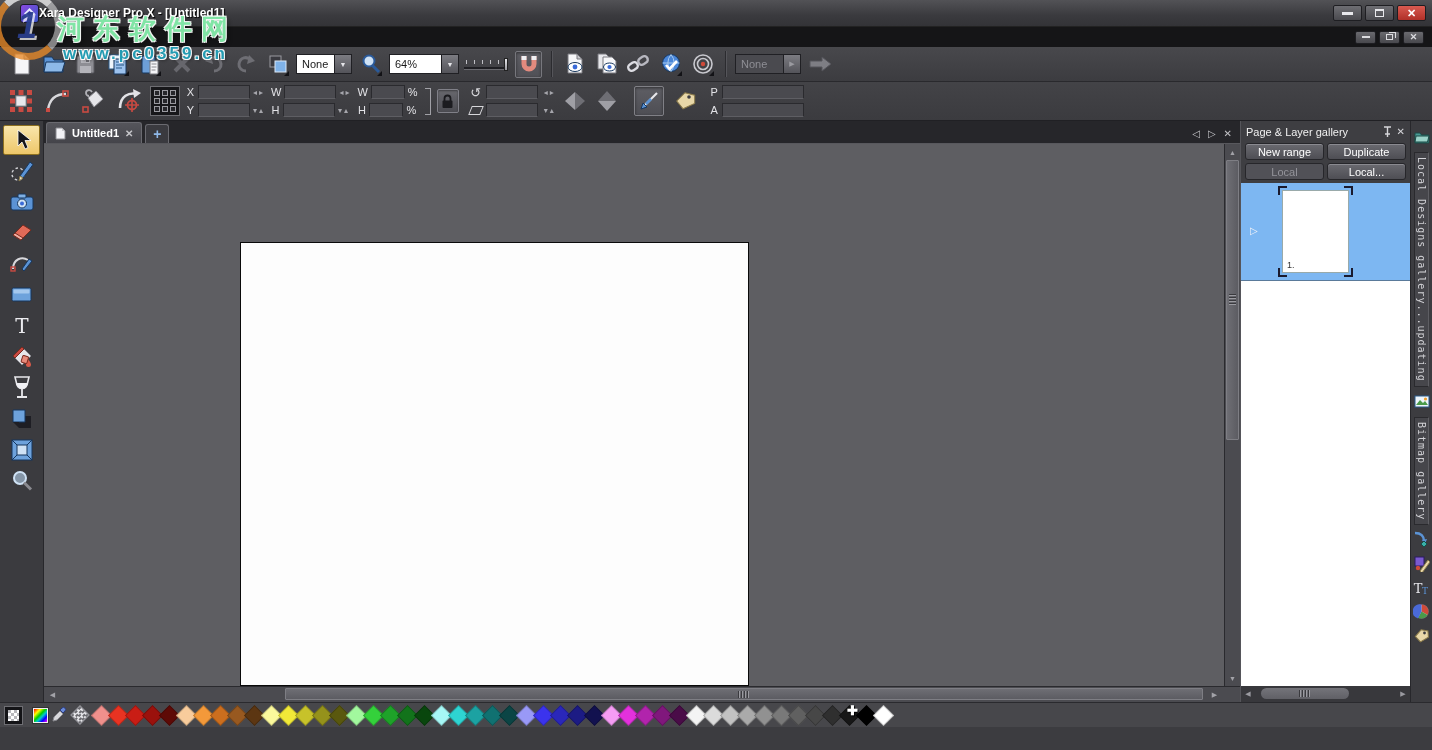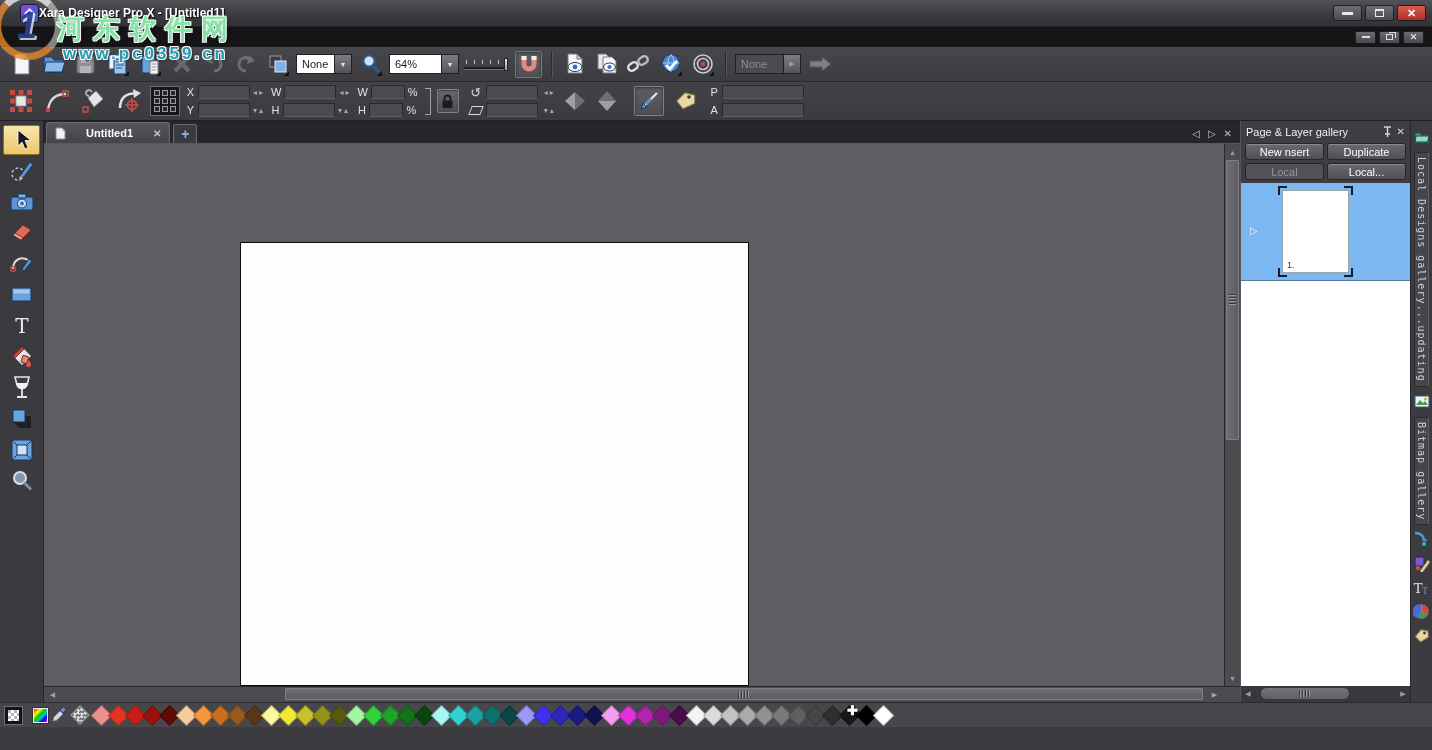--- a/index.html
+++ b/index.html
@@ -82,21 +82,21 @@
   
   .main { display:flex; height:581px; }
   .toolbox { width:44px; background:#3b3b3f; border-right:1px solid #27272b; padding-top:3px; }
   .tool { width:37px; height:30px; margin:1px auto; border-radius:2px; border:1px solid transparent;
           display:flex; align-items:center; justify-content:center; }
   .tool.active { background:linear-gradient(#f9e6ab,#eec76a); border-color:#8d7020; }
 
   .canvas-col { flex:1; display:flex; flex-direction:column; min-width:0; }
   .tabbar { height:23px; background:#26262a; display:flex; align-items:flex-end; padding-left:2px; border-bottom:1px solid #58585d; }
   .tab { height:21px; background:linear-gradient(#55555b,#44444a); border:1px solid #6a6a70; border-bottom:none;
-         border-radius:3px 3px 0 0; display:flex; align-items:center; gap:20px; padding:0 8px; }
+         border-radius:3px 3px 0 0; display:flex; align-items:center; gap:6px; padding:0 8px; }
   .tab-label { color:#fff; font-size:11px; font-weight:bold; }
   .tab-close { color:#c6c6ca; font-size:10px; font-weight:bold; }
   .newtab { width:24px; height:19px; margin-left:3px; background:#3a3a3f; border:1px solid #6a6a70; border-bottom:none;
             border-radius:3px 3px 0 0; display:flex; align-items:center; justify-content:center;
             color:#8fb8e8; font-size:14px; font-weight:bold; line-height:1; }
   .tabnav { margin-left:auto; display:flex; gap:8px; align-items:center; padding:0 8px 4px 0; color:#c2c2c6; font-size:10px; }
 
   .canvas { position:relative; flex:1; background:#5e5e62; overflow:hidden; }
   .page { position:absolute; left:196px; top:98px; width:509px; height:calc(100% - 98px);
           background:#fdfdfd; border:1px solid #0a0a0a; }
@@ -649,21 +649,21 @@
       <div class="rp-header">
         <span class="rp-title">Page &amp; Layer gallery</span>
         <span class="rp-hbtn">
           <svg width="9" height="11" viewBox="0 0 9 11">
               <path d="M1 1h7M4.5 1v7M2 8h5M4.5 8v3" stroke="#d6d6da" stroke-width="1.4"></path>
             </svg>
         </span>
         <span class="rp-hbtn">✕</span>
       </div>
       <div class="rp-buttons">
-        <div class="rbtn">New nsert</div>
+        <div class="rbtn">New range</div>
         <div class="rbtn">Duplicate</div>
         <div class="rbtn disabled">Local</div>
         <div class="rbtn">Local...</div>
       </div>
       <div class="rp-thumb-area">
         <span class="rp-expander">▷</span>
         <div class="rp-page">
           <span class="bracket bk-tl"></span>
           <span class="bracket bk-tr"></span>
           <span class="bracket bk-bl"></span>

